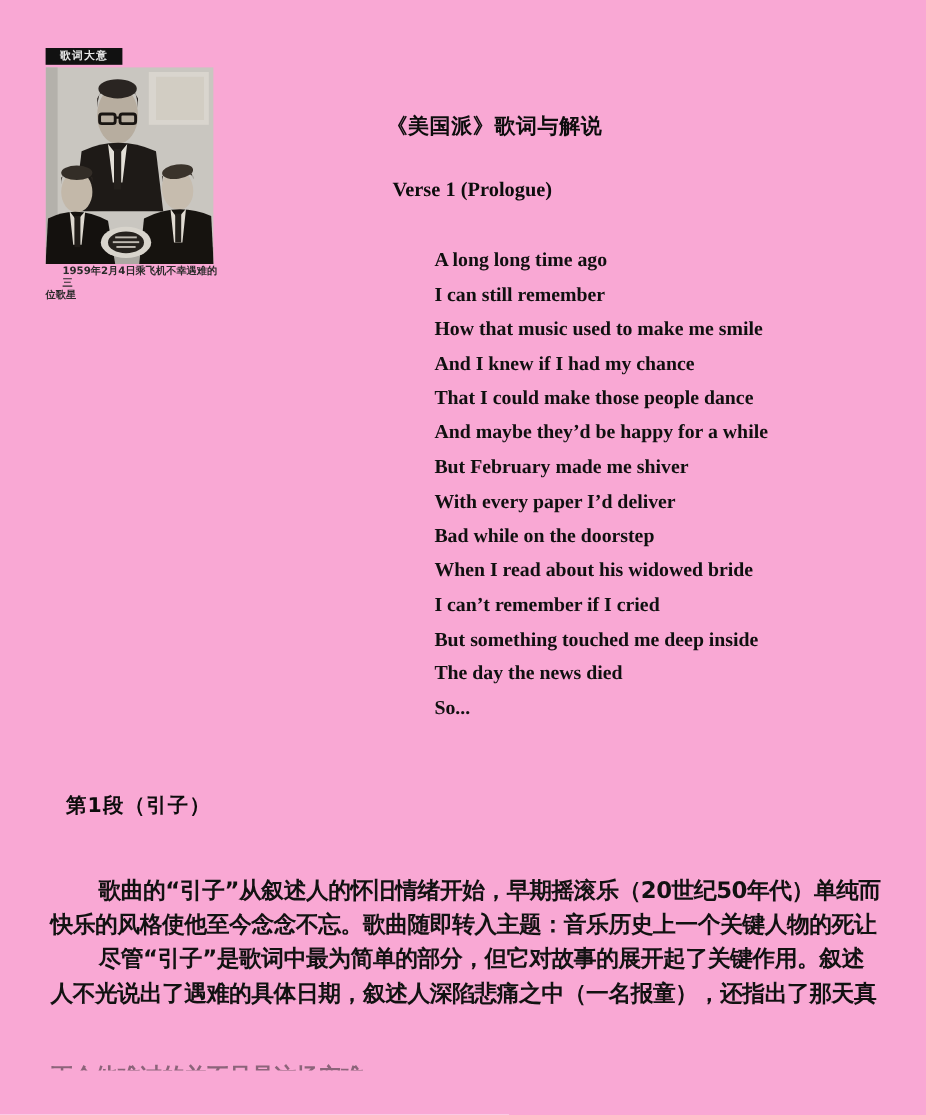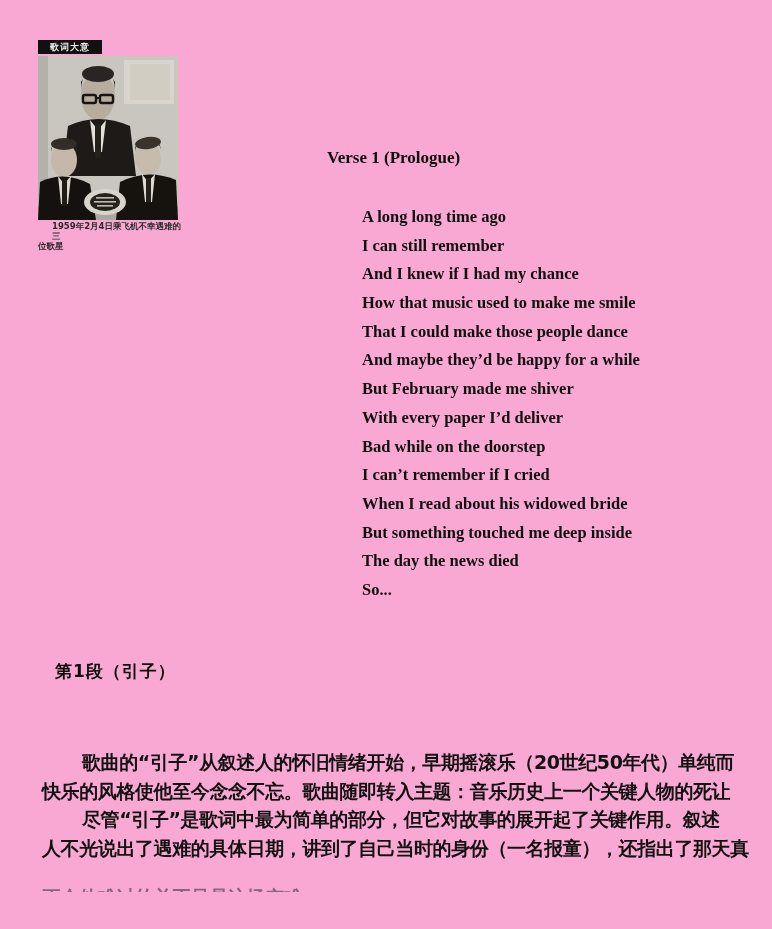--- a/index.html
+++ b/index.html
@@ -84,21 +84,21 @@
     position: absolute;
     left: 55px; top: 660px;
     font-size: 17px;
     font-weight: 700;
     color: #0c0c0c;
     letter-spacing: 1px;
     white-space: nowrap;
   }
   .body-text {
     position: absolute;
-    left: 42px; top: 748px;
+    left: 42px; top: 728px;
     width: 700px;
     font-size: 19px;
     font-weight: 600;
     color: #121212;
     letter-spacing: -0.4px;
   }
   .body-text .body-line {
     height: 28.6px;
     line-height: 28.6px;
     white-space: nowrap;
@@ -170,45 +170,46 @@
         <rect x="59" y="149" width="16" height="1.6" fill="#cfcac1" opacity="0.9"></rect>
       </g>
     </svg>
   </div>
 
   <div class="photo-caption">
     <div class="cap1">1959年2月4日乘飞机不幸遇难的三</div>
     <div class="cap2">位歌星</div>
   </div>
 
+  <div class="doc-title">《美国派》歌词与解说</div>
   <div class="verse-heading">Verse 1 (Prologue)</div>
 
   <div class="lyrics">
     <div class="lyric-line">A long long time ago</div>
     <div class="lyric-line">I can still remember</div>
+    <div class="lyric-line">How that music used to make me smile</div>
     <div class="lyric-line">And I knew if I had my chance</div>
-    <div class="lyric-line">How that music used to make me smile</div>
     <div class="lyric-line">That I could make those people dance</div>
     <div class="lyric-line">And maybe they’d be happy for a while</div>
     <div class="lyric-line">But February made me shiver</div>
     <div class="lyric-line">With every paper I’d deliver</div>
     <div class="lyric-line">Bad while on the doorstep</div>
+    <div class="lyric-line">When I read about his widowed bride</div>
     <div class="lyric-line">I can’t remember if I cried</div>
-    <div class="lyric-line">When I read about his widowed bride</div>
     <div class="lyric-line">But something touched me deep inside</div>
     <div class="lyric-line">The day the news died</div>
     <div class="lyric-line">So...</div>
   </div>
 
   <div class="section-heading">第1段（引子）</div>
 
   <div class="body-text">
     <div class="body-line indent">歌曲的“引子”从叙述人的怀旧情绪开始，早期摇滚乐（20世纪50年代）单纯而</div>
     <div class="body-line">快乐的风格使他至今念念不忘。歌曲随即转入主题：音乐历史上一个关键人物的死让</div>
     <div class="body-line indent">尽管“引子”是歌词中最为简单的部分，但它对故事的展开起了关键作用。叙述</div>
-    <div class="body-line">人不光说出了遇难的具体日期，讲到了自己当时的身份（一名报童），还指出了那天真</div>
+    <div class="body-line">人不光说出了遇难的具体日期，叙述人深陷悲痛之中（一名报童），还指出了那天真</div>
   </div>
 
   <div class="clipped-line">
     <div class="body-line">正令他难过的并不只是这场空难。</div>
   </div>
 
 </div>
 
 </body></html>

